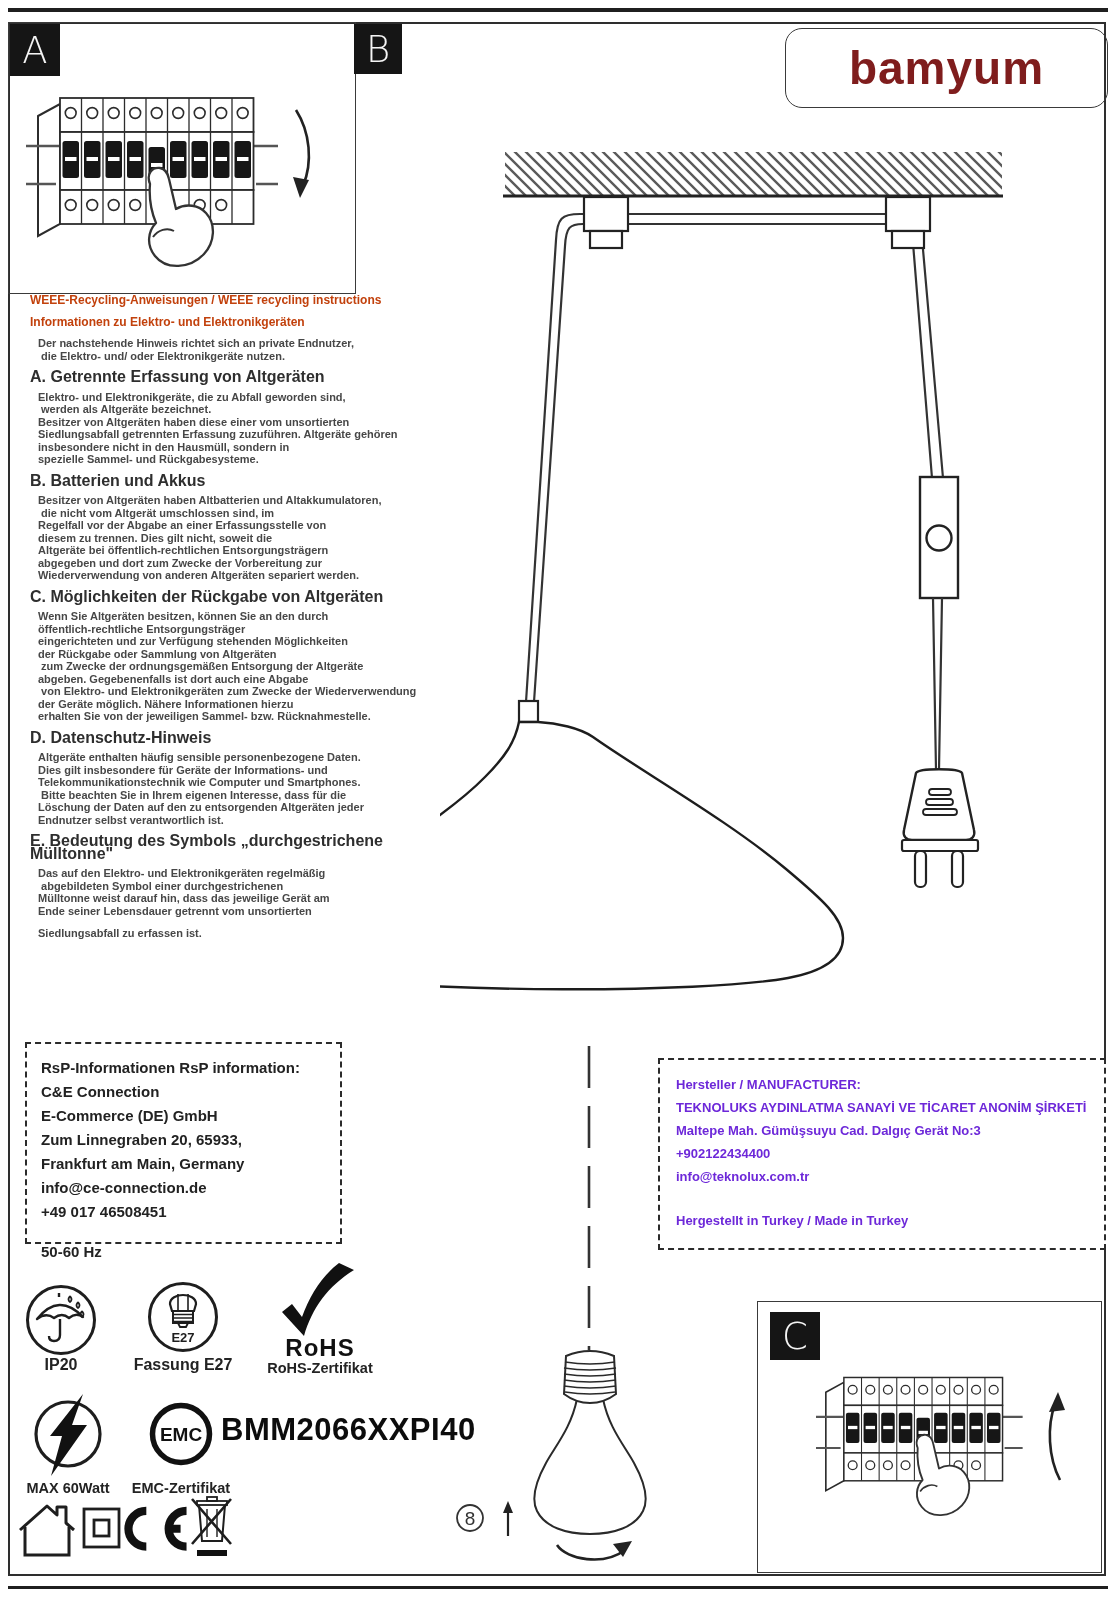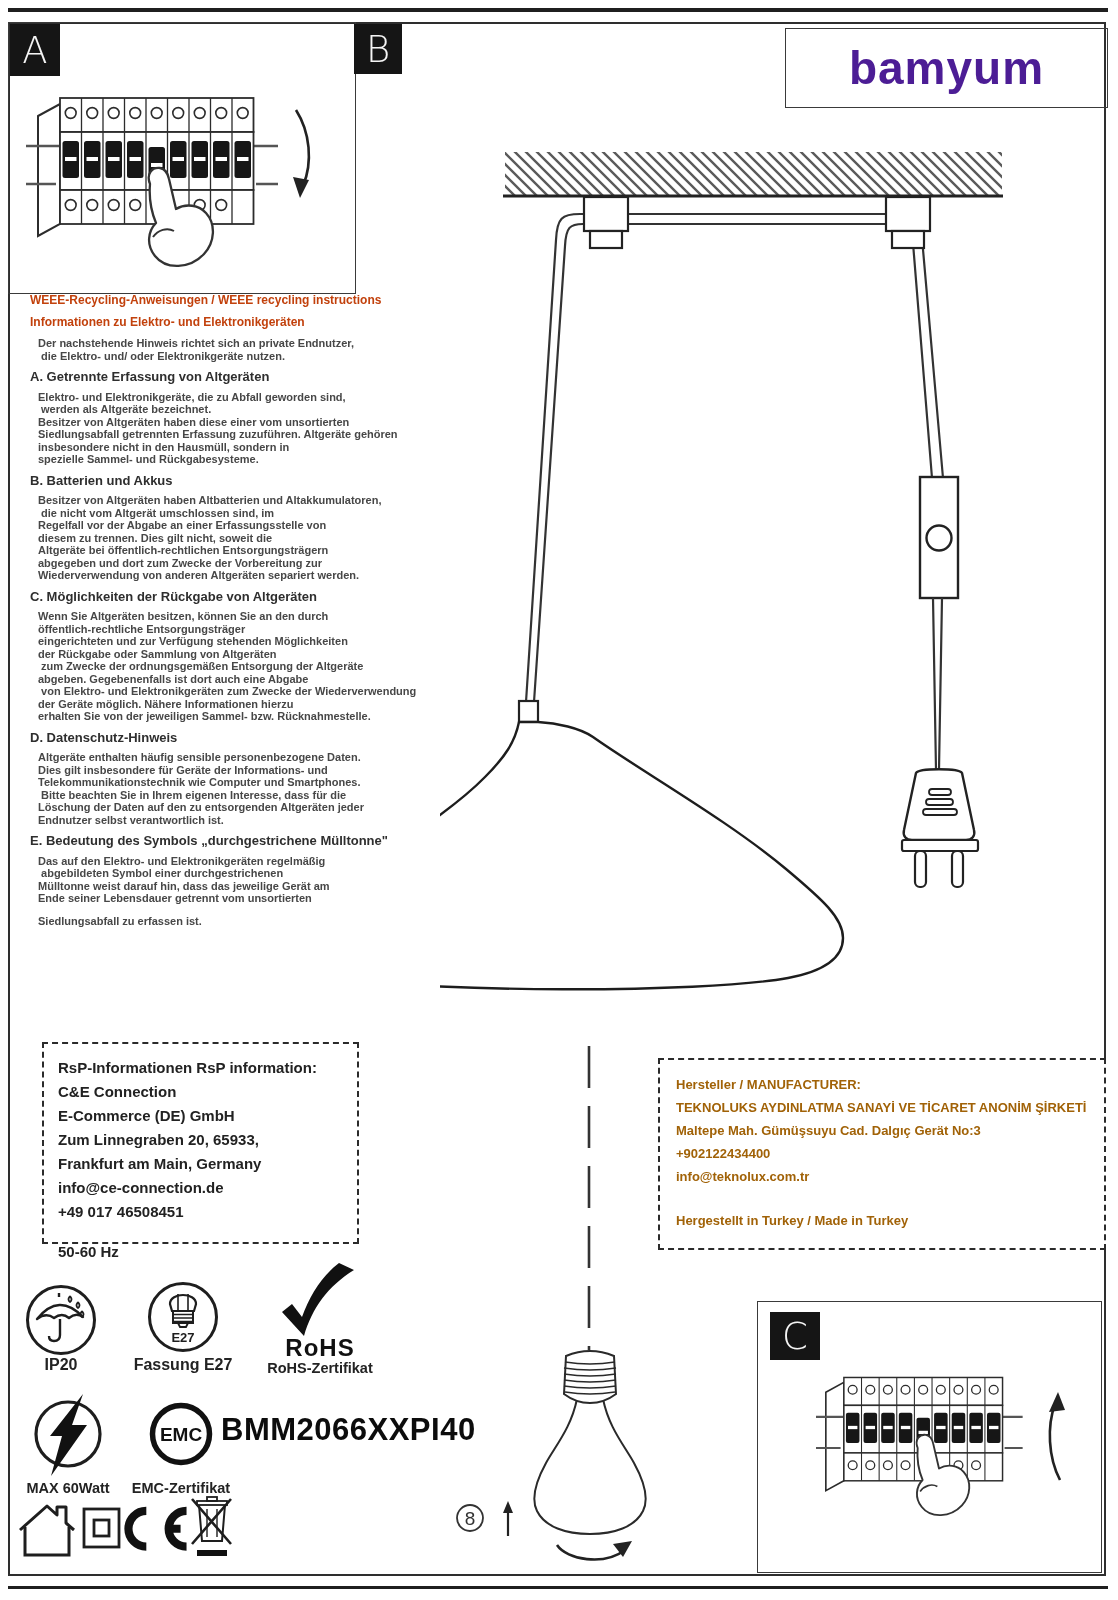--- a/index.html
+++ b/index.html
@@ -14,26 +14,26 @@
   .badge{
     background:#151515;color:#f5f5f5;display:flex;align-items:center;justify-content:center;
     font-family:"DejaVu Sans",sans-serif;font-weight:300;font-size:37px;
   }
   .logo{
     display:flex;align-items:center;justify-content:center;
     font-weight:bold;font-size:46px;letter-spacing:1px;
   }
   .weee{width:406px;font-size:11px;line-height:12.5px;color:#474747;}
   .weee .t{font-weight:bold;font-size:12px;color:#c2410c;margin:0 0 9px 0;}
-  .weee .h{font-weight:bold;font-size:13px;color:#2e2e2e;margin:9px 0 7px 0;}
+  .weee .h{font-weight:bold;font-size:16px;color:#2e2e2e;margin:9px 0 7px 0;}
   .weee .b{white-space:pre-wrap;margin:0 0 4px 8px;font-weight:bold;}
   .dashed{border:2px dashed #2b2b2b;background:#fff;}
   .rsp{padding:12px 14px;font-size:15px;font-weight:bold;color:#222;line-height:24px;}
   .rsp .freq{margin-top:16px;}
-  .mfg{padding:13px 16px;font-size:13px;font-weight:bold;color:#a16207;line-height:23px;}
+  .mfg{padding:13px 16px;font-size:13px;font-weight:bold;color:#6d28d9;line-height:23px;}
   .mfg .origin{margin-top:21px;}
   .cert-label{font-weight:bold;color:#232323;text-align:center;}
   .code{font-weight:bold;color:#0c0c0c;font-size:31px;letter-spacing:0.5px;}
   svg{display:block;}
   svg text{font-family:"Liberation Sans",sans-serif;}
 </style>
 </head>
 <body>
 
 <div class="page">
@@ -108,21 +108,21 @@
     <g>
       <path d="M 286,34 C 300,56 303,86 293,110" fill="none" stroke="#222" stroke-width="2.6"></path>
       <polygon points="290,122 283,101 299,104" fill="#222"></polygon>
     </g>
   </svg>
 
   <div class="abs badge" style="left:354px;top:24px;width:48px;height:50px;">
     <span>B</span>
   </div>
 
-  <div class="abs box logo" style="left:785px;top:28px;width:321px;height:78px;color:#4c1d95;">
+  <div class="abs box logo" style="left:785px;top:28px;width:321px;height:78px;color:#7f1d1d;border-radius:17px;">
     <span>bamyum</span>
   </div>
 
   <div class="abs weee" style="left:30px;top:294px;">
     <div class="t">WEEE-Recycling-Anweisungen / WEEE recycling instructions</div>
     <div class="t">Informationen zu Elektro- und Elektronikgeräten</div>
     <div class="b">Der nachstehende Hinweis richtet sich an private Endnutzer,
  die Elektro- und/ oder Elektronikgeräte nutzen.</div>
     <div class="h">A. Getrennte Erfassung von Altgeräten</div>
     <div class="b">Elektro- und Elektronikgeräte, die zu Abfall geworden sind,
@@ -197,21 +197,21 @@
       <rect x="902" y="840" width="76" height="11" rx="2" fill="#fff" stroke="#222" stroke-width="2.2"></rect>
       <rect x="915" y="851" width="11" height="36" rx="5" fill="#fff" stroke="#222" stroke-width="2.2"></rect>
       <rect x="952" y="851" width="11" height="36" rx="5" fill="#fff" stroke="#222" stroke-width="2.2"></rect>
     </g>
     <g>
       <rect x="519" y="701" width="19" height="21" fill="#fff" stroke="#222" stroke-width="2.2"></rect>
       <path d="M 519,722 C 515,742 505,757 485,777 C 446,817 371,860 315,903 C 296,918 289,932 290,947 C 291,963 303,972 332,978 C 428,992 698,994 788,978 C 825,971 843,958 843,938 C 843,918 823,900 786,869 C 729,821 641,771 593,737 C 580,728 557,723 538,722 Z" fill="#fff" stroke="#1d1d1d" stroke-width="2.4"></path>
     </g>
   </svg>
 
-  <div class="abs dashed rsp" style="left:42px;top:1042px;width:285px;height:174px;">
+  <div class="abs dashed rsp" style="left:25px;top:1042px;width:285px;height:174px;">
     <div>RsP-Informationen RsP information:</div>
     <div>C&amp;E Connection</div>
     <div>E-Commerce (DE) GmbH</div>
     <div>Zum Linnegraben 20, 65933,</div>
     <div>Frankfurt am Main, Germany</div>
     <div>info@ce-connection.de</div>
     <div>+49 017 46508451</div>
     <div class="freq">50-60 Hz</div>
   </div>
 

